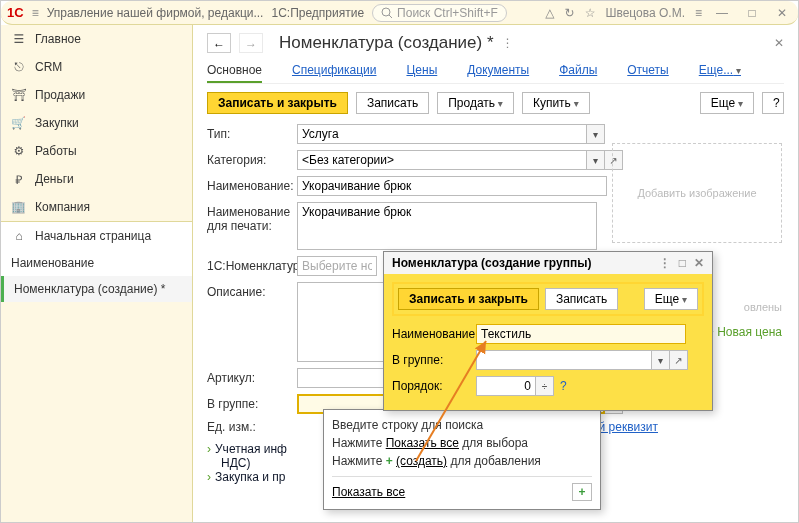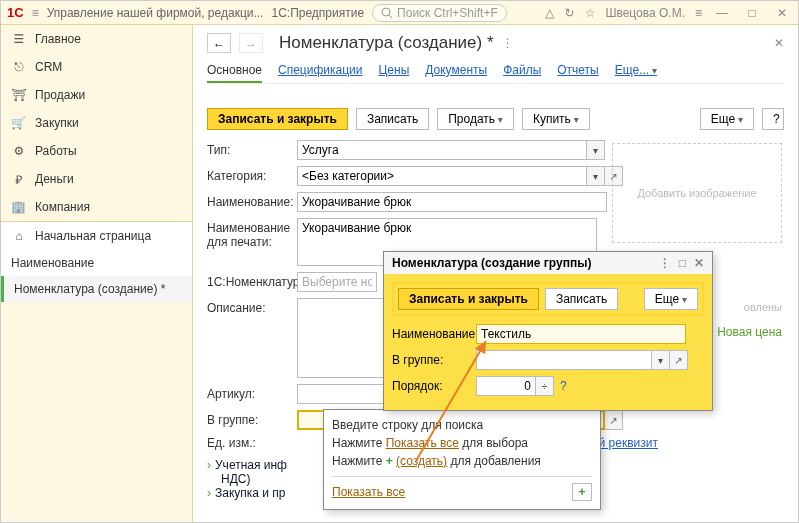--- a/index.html
+++ b/index.html
@@ -1,18 +1,18 @@
 <!DOCTYPE html>
 <html><head>
 <meta charset="utf-8">
 <style>
 * { box-sizing: border-box; margin: 0; padding: 0; font-family: Arial, sans-serif; font-size: 12px; }
 body { width: 799px; height: 523px; background: #fff; position: relative; overflow: hidden; border: 1px solid #ccc; }
 
-.titlebar { height: 24px; background: #fef8e3; display: flex; align-items: center; padding: 0 6px; border-bottom: 1px solid #e0d89a; }
+.titlebar { height: 24px; background: #fef8e3; display: flex; align-items: center; padding: 0 6px; border-bottom: 1px solid #e0d89a; border-radius: 11px; }
 .logo { color: #d40000; font-weight: bold; font-size: 13px; margin-right: 8px; }
 .hamburger { margin-right: 8px; color: #888; cursor: pointer; }
 .title-text { color: #666; flex: 0 0 auto; margin-right: 8px; }
 .title-app { color: #666; margin-right: 8px; }
 .search-box { display: flex; align-items: center; border: 1px solid #ccc; border-radius: 10px; padding: 1px 8px; background: #fffdf0; color: #999; }
 .search-box svg { margin-right: 4px; }
 .titlebar-right { margin-left: auto; display: flex; align-items: center; gap: 10px; color: #888; }
 .titlebar-right span { cursor: pointer; }
 .winbtn { width: 20px; text-align: center; color: #888; cursor: pointer; }
 
@@ -24,21 +24,21 @@
 .nav-lower .nav-item { padding: 6px 10px; }
 .nav-lower .active { border-left: 3px solid #4caf50; background: #f5f5f5; }
 
 .main { flex: 1; padding: 8px 14px; position: relative; overflow: hidden; }
 .main-header { display: flex; align-items: center; gap: 8px; margin-bottom: 6px; }
 .navbtn { border: 1px solid #ccc; background: #fff; width: 24px; height: 20px; display: inline-flex; align-items: center; justify-content: center; cursor: pointer; }
 .page-title { font-size: 17px; color: #333; margin-left: 8px; }
 .main-header .close-x { margin-left: auto; color: #888; cursor: pointer; }
 .main-header .dots { color: #888; cursor: pointer; margin-right: 6px; }
 
-.tabs { display: flex; gap: 16px; border-bottom: 1px solid #eee; margin-bottom: 24px; }
+.tabs { display: flex; gap: 30px; border-bottom: 1px solid #eee; margin-bottom: 8px; }
 .tab { color: #2061c7; text-decoration: underline; padding: 4px 0; cursor: pointer; }
 .tab.active { color: #333; text-decoration: none; border-bottom: 2px solid #5aa02c; }
 .tab.more { color: #2061c7; text-decoration: underline; }
 
 .toolbar { display: flex; gap: 8px; margin-bottom: 10px; align-items: center; }
 .btn { border: 1px solid #bbb; background: #fff; padding: 3px 10px; cursor: pointer; white-space: nowrap; }
 .btn-primary { background: #ffd633; border-color: #c9a400; font-weight: bold; }
 .btn-drop::after { content: " ▾"; color: #666; font-size: 10px; }
 .toolbar .spacer { flex: 1; }
 .btn-help { width: 22px; text-align: center; }
@@ -68,21 +68,21 @@
 .popup-group .p-row { display: flex; align-items: center; margin-bottom: 6px; }
 .popup-group .p-label { width: 84px; }
 .popup-group .p-input { border: 1px solid #bbb; padding: 2px 4px; height: 20px; }
 .popup-group .p-input.hl { border: 1px solid #e0b000; background: #fffbe6; width: 210px; }
 .popup-group .p-toolbar { display: flex; gap: 6px; margin-bottom: 8px; border: 2px solid #ffd633; padding: 4px; }
 .spin { width: 60px; text-align: right; }
 .help-q { color: #2061c7; margin-left: 6px; cursor: pointer; }
 
 .popup-search { position: absolute; left: 322px; top: 408px; width: 278px; background: #fff; border: 1px solid #888; box-shadow: 3px 3px 8px rgba(0,0,0,0.2); z-index: 15; padding: 8px; }
 .popup-search .line { margin-bottom: 4px; color: #333; }
-.popup-search a { color: #a16207; text-decoration: underline; cursor: pointer; }
+.popup-search a { color: #000000; text-decoration: underline; cursor: pointer; }
 .popup-search .plus { color: #3a9c3a; font-weight: bold; }
 .popup-search .footer { border-top: 1px solid #ddd; margin-top: 8px; padding-top: 6px; display: flex; justify-content: space-between; align-items: center; }
 .plus-box { border: 1px solid #bbb; width: 20px; height: 18px; display: inline-flex; align-items: center; justify-content: center; color: #3a9c3a; font-weight: bold; cursor: pointer; }
 
 .group-field { border: 2px solid #e0b000; background: #fffbe6; }
 
 .arrow-svg { position: absolute; left: 395px; top: 330px; z-index: 25; pointer-events: none; }
 input::placeholder { color: #aaa; }
 </style>
 </head>

